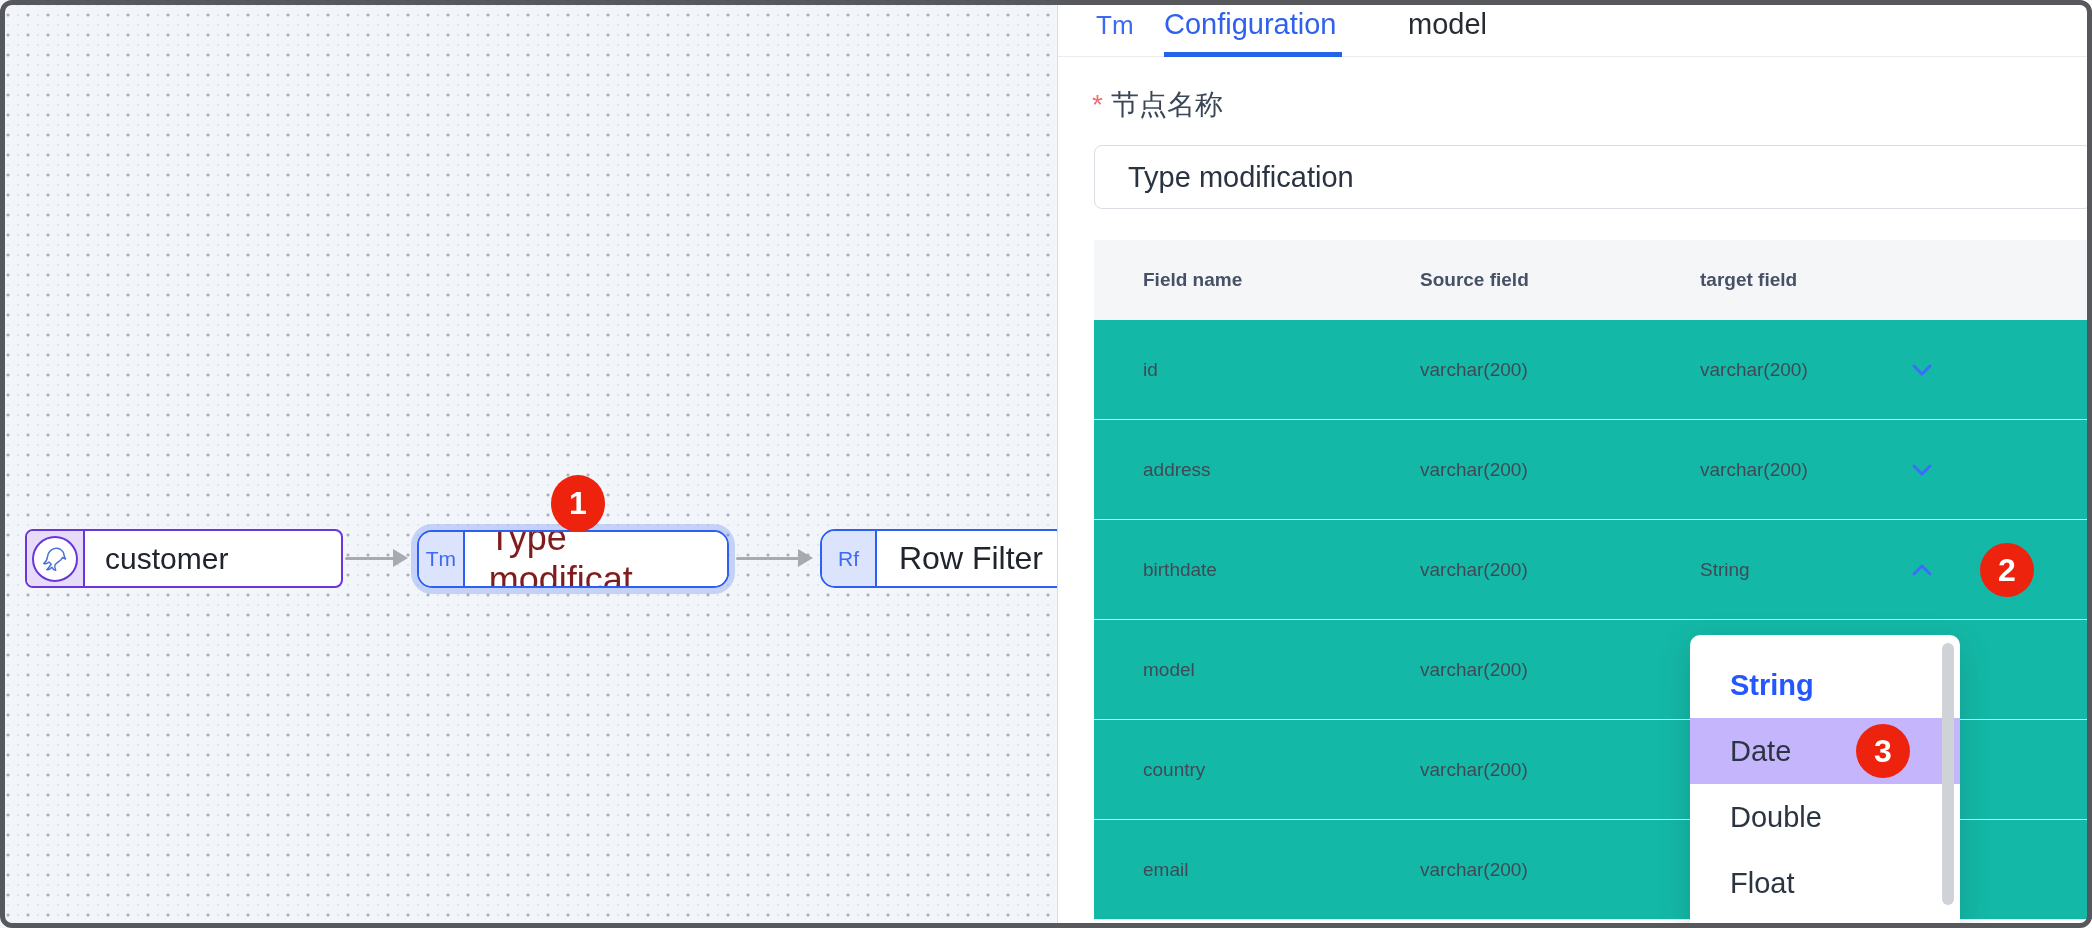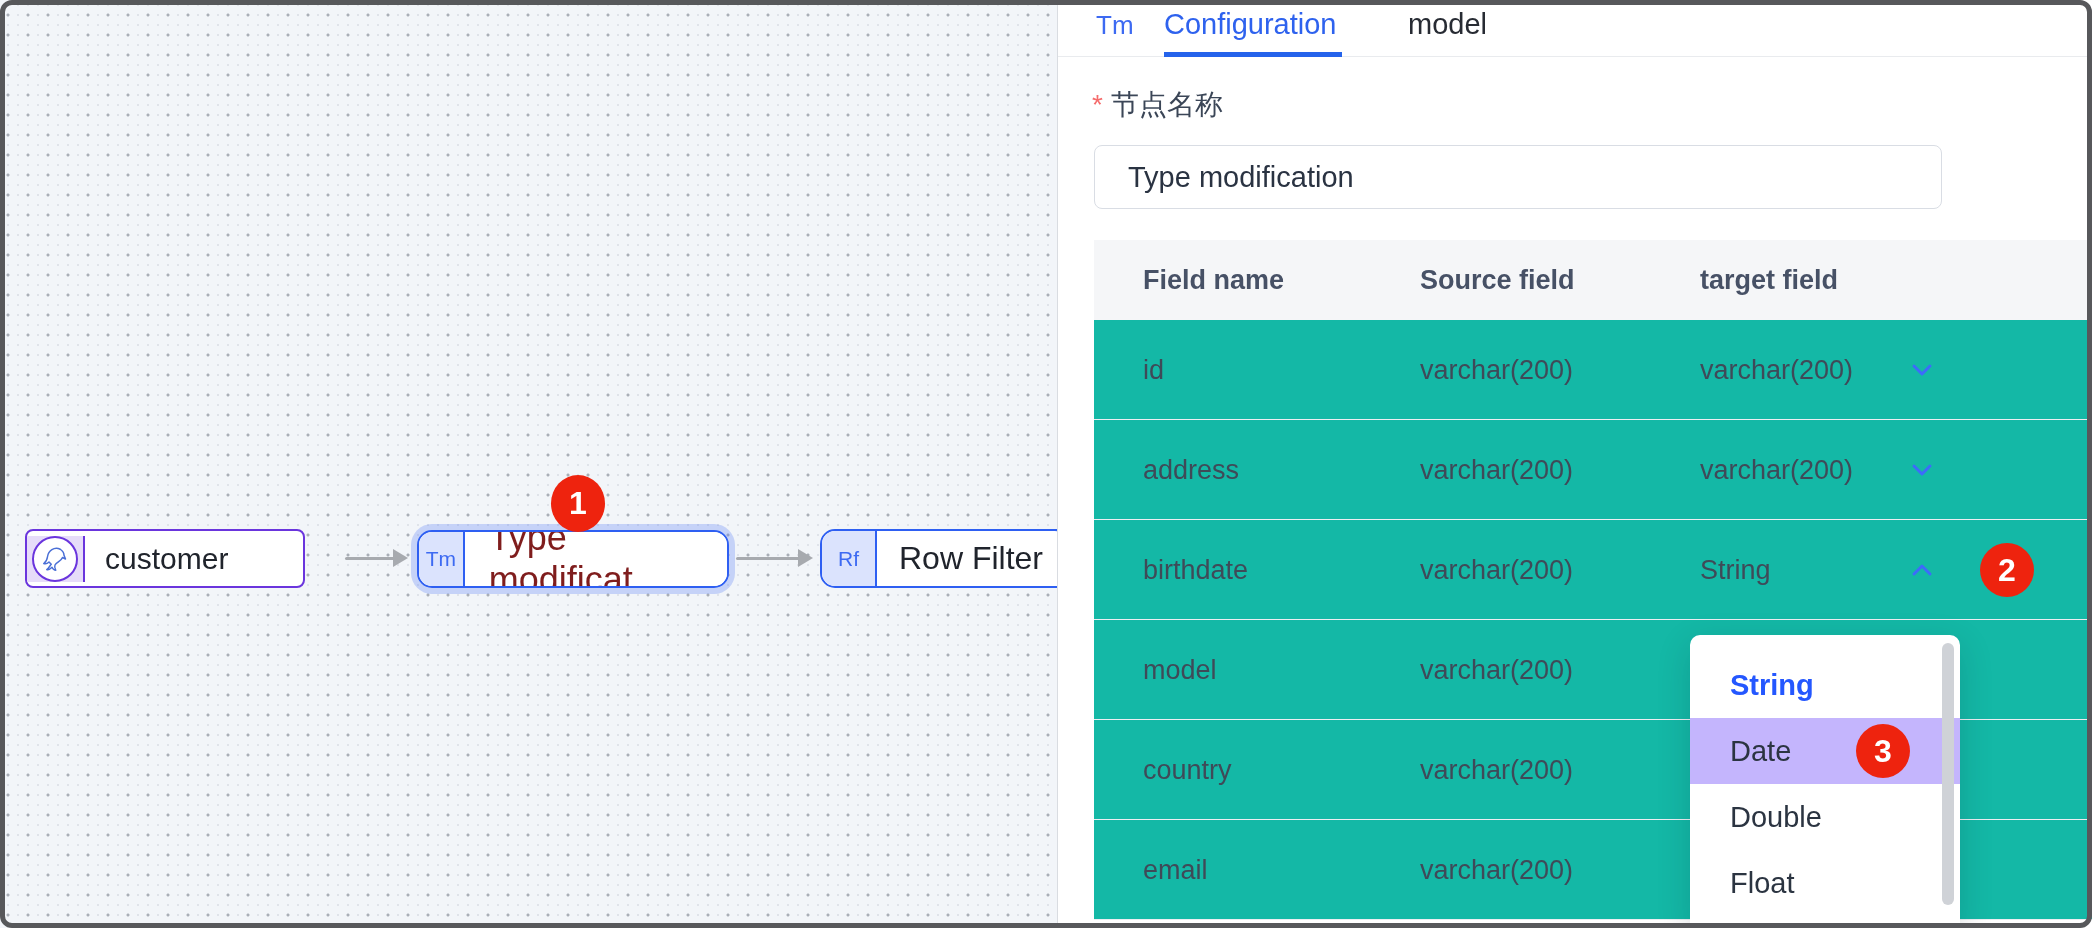--- a/index.html
+++ b/index.html
@@ -18,21 +18,21 @@
       radial-gradient(circle, #dfe3ea 1.1px, transparent 1.4px);
     background-size:20px 20px, 10px 10px;
     background-position:18px 5px, 3px 0px;
     border-right:1px solid #d9dce1;
   }
 
   .node { position:absolute; display:flex; align-items:stretch; background:#fff; height:59px; }
   .node-label { display:flex; align-items:center; justify-content:center; }
   .node-body { display:flex; align-items:center; background:#fff; }
 
-  .node-customer { left:25px; top:529px; width:280px; border:2.5px solid #6a35dd; border-radius:8px; overflow:hidden;align-items:center; }
+  .node-customer { left:25px; top:529px; width:318px; border:2.5px solid #6a35dd; border-radius:8px; overflow:hidden; }
   .node-customer .node-label { width:58px; background:#e6dcf9; border-right:2.5px solid #6a35dd; }
   .icon-circle { width:46px; height:46px; border:2.5px solid #6a35dd; border-radius:50%; background:#fff; display:flex; align-items:center; justify-content:center; }
   .node-customer .node-body { padding-left:20px; font-size:30px; color:#20242c; }
 
   .node-tm { left:417px; top:530px; width:312px; height:58px; border:2px solid #2e5ff2; border-radius:15px; overflow:hidden;
              box-shadow:0 0 0 6px rgba(92,130,246,0.30); }
   .node-tm .node-label { width:50px; background:#dbe3fd; border-right:2px solid #2e5ff2; color:#3d6af2; font-size:21px; }
   .node-tm .node-body { padding-left:24px; font-size:36px; color:#7f1d1d; }
 
   .node-rf { left:820px; top:529px; width:250px; border:2px solid #2e5ff2; border-radius:15px; overflow:hidden; }
@@ -57,27 +57,27 @@
   .tabs-bar { position:relative; height:57px; border-bottom:1px solid #e9ebee; background:#fff; }
   .tab-node-abbr { position:absolute; left:38px; top:10px; font-size:26px; color:#3d6af2; }
   .tab { position:absolute; top:8px; font-size:29px; }
   .tab-configuration { left:106px; color:#2e62ee; }
   .tab-model { left:350px; color:#272b33; }
   .tab-underline { position:absolute; left:106px; bottom:-1px; width:178px; height:5px; background:#2563eb; }
 
   .field-label-row { position:absolute; left:34px; top:86px; font-size:28px; color:#3b4657; }
   .required-star { color:#f56c6c; margin-right:8px; font-size:28px; }
 
-  .name-input { position:absolute; left:36px; top:145px; width:848px; height:64px; border:1px solid #d9dde4; border-radius:8px;
+  .name-input { position:absolute; left:36px; top:145px; width:998px; height:64px; border:1px solid #d9dde4; border-radius:8px;
                 padding-left:33px; font-size:29px; color:#2a3342; font-family:"Liberation Sans", sans-serif; background:#fff; outline:none; }
 
   .table { position:absolute; left:36px; top:240px; width:998px; }
   .thead { position:relative; height:80px; background:#f5f6f8; }
   .trow { position:relative; height:100px; border-bottom:1px solid #edeef2; background:#14b8a6; }
-  .cell { position:absolute; top:50%; transform:translateY(-50%); font-size:27px; color:#3f4a58; white-space:nowrap; }
+  .cell { position:absolute; top:50%; transform:translateY(-50%); font-size:19px; color:#3f4a58; white-space:nowrap; }
   .thead .cell { font-weight:bold; color:#475166; }
   .c1 { left:49px; } .c2 { left:326px; } .c3 { left:606px; }
   .chev { position:absolute; left:815px; top:50%; transform:translateY(-50%); width:26px; height:26px; display:flex; align-items:center; justify-content:center; }
   .badge-2 { left:886px; top:23px; }
 
   
   .dropdown { position:absolute; left:632px; top:635px; width:270px; height:293px; background:#fff;
               border-radius:10px 10px 0 0; box-shadow:0 10px 34px rgba(15,23,42,0.16); z-index:10; padding-top:17px; overflow:hidden; }
   .option { position:relative; height:66px; display:flex; align-items:center; padding-left:40px; font-size:29px; color:#2b3441; }
   .option-selected { color:#2457ff; font-weight:bold; }

